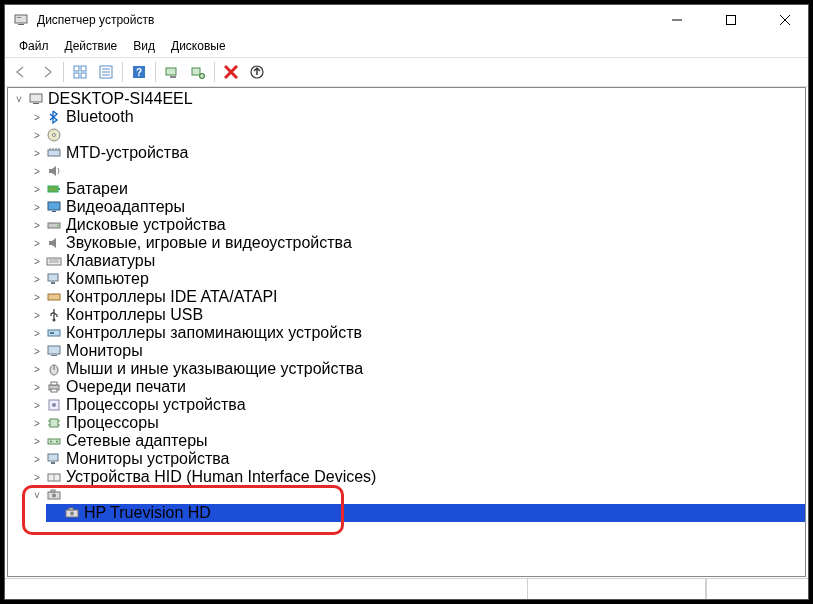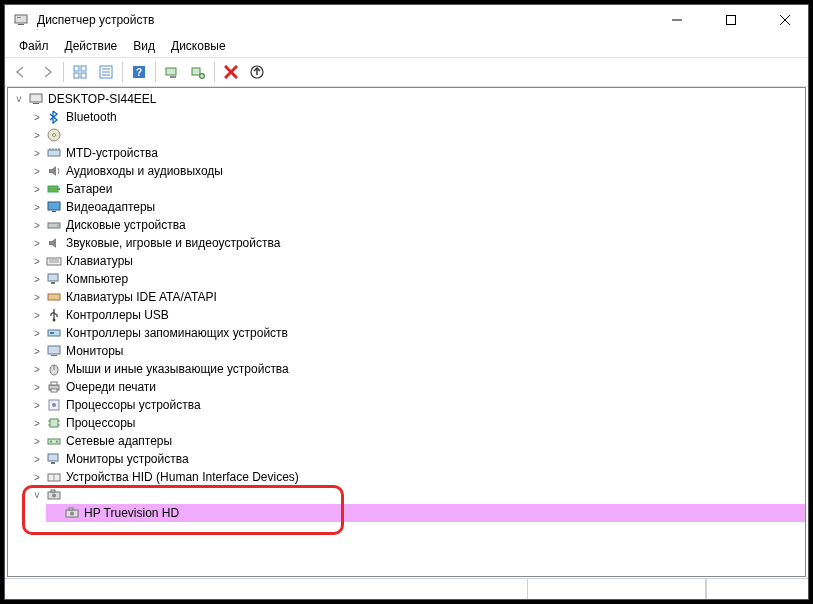--- a/index.html
+++ b/index.html
@@ -17,24 +17,24 @@
 .tb.disabled{opacity:.4;cursor:default}
 .sep{width:1px;height:20px;background:#d0d0d0;margin:0 2px}
 .content{position:absolute;top:82px;left:2px;right:2px;bottom:22px;border:1px solid #828790;overflow:auto;padding:2px 0 2px 2px;background:#fff}
 .statusbar{position:absolute;bottom:0;left:0;right:0;height:20px;border-top:1px solid #d0d0d0;display:flex}
 .statusbar .cell{border-right:1px solid #d0d0d0;height:100%;}
 .statusbar .cell:nth-child(1){width:65%}
 .statusbar .cell:nth-child(2){width:22%}
 .tree{list-style:none;margin:0;padding:0;user-select:none}
 .tree ul{list-style:none;margin:0;padding:0 0 0 18px}
 .row{display:flex;align-items:center;height:18px;padding:0 2px;white-space:nowrap;cursor:default}
-.row.selected{background:#f0abfc}
+.row.selected{background:#1d4ed8}
 .tw{width:14px;height:14px;display:inline-flex;align-items:center;justify-content:center;font-size:10px;color:#666;cursor:pointer}
 .ico{width:16px;height:16px;margin:0 4px 0 2px;display:inline-flex;align-items:center;justify-content:center;flex:0 0 16px}
-.lbl{font-size:12px;color:#000}
+.lbl{font-size:16px;color:#000}
 .callout{position:absolute;border:3px solid #e62828;border-radius:10px;pointer-events:none}
 </style>
 </head>
 <body>
 
 <div class="frame">
 <div class="win">
 
   <div class="titlebar">
     <span class="ticon">
@@ -190,21 +190,20 @@
               </li>
           <li>
                 <div class="row">
                   <span class="tw">˃</span>
                   <span class="ico">
                     <svg width="16" height="16">
                       <path d="M3 6 L6 6 L10 3 L10 13 L6 10 L3 10 Z" fill="#888"></path>
                       <path d="M12 5 Q14 8 12 11" fill="none" stroke="#888"></path>
                     </svg>
                   </span>
-                  <span class="lbl">Аудиовходы и аудиовыходы</span>
                 </div>
               </li>
           <li>
                 <div class="row">
                   <span class="tw">˃</span>
                   <span class="ico">
                     <svg width="16" height="16">
                       <rect x="2" y="5" width="10" height="6" fill="#6ab04c" stroke="#3a6"></rect>
                       <rect x="12" y="7" width="2" height="2" fill="#3a6"></rect>
                     </svg>
@@ -273,21 +272,21 @@
                 </div>
               </li>
           <li>
                 <div class="row">
                   <span class="tw">˃</span>
                   <span class="ico">
                     <svg width="16" height="16">
                       <rect x="2" y="5" width="12" height="6" fill="#e8c890" stroke="#a07030"></rect>
                     </svg>
                   </span>
-                  <span class="lbl">Клавиатуры IDE ATA/ATAPI</span>
+                  <span class="lbl">Контроллеры IDE ATA/ATAPI</span>
                 </div>
               </li>
           <li>
                 <div class="row">
                   <span class="tw">˃</span>
                   <span class="ico">
                     <svg width="16" height="16">
                       <path d="M8 2 L8 13 M8 5 L5 7 L5 9 M8 6 L11 8 L11 10" fill="none" stroke="#444" stroke-width="1.3"></path>
                       <circle cx="8" cy="13" r="1.5" fill="#444"></circle>
                     </svg>

